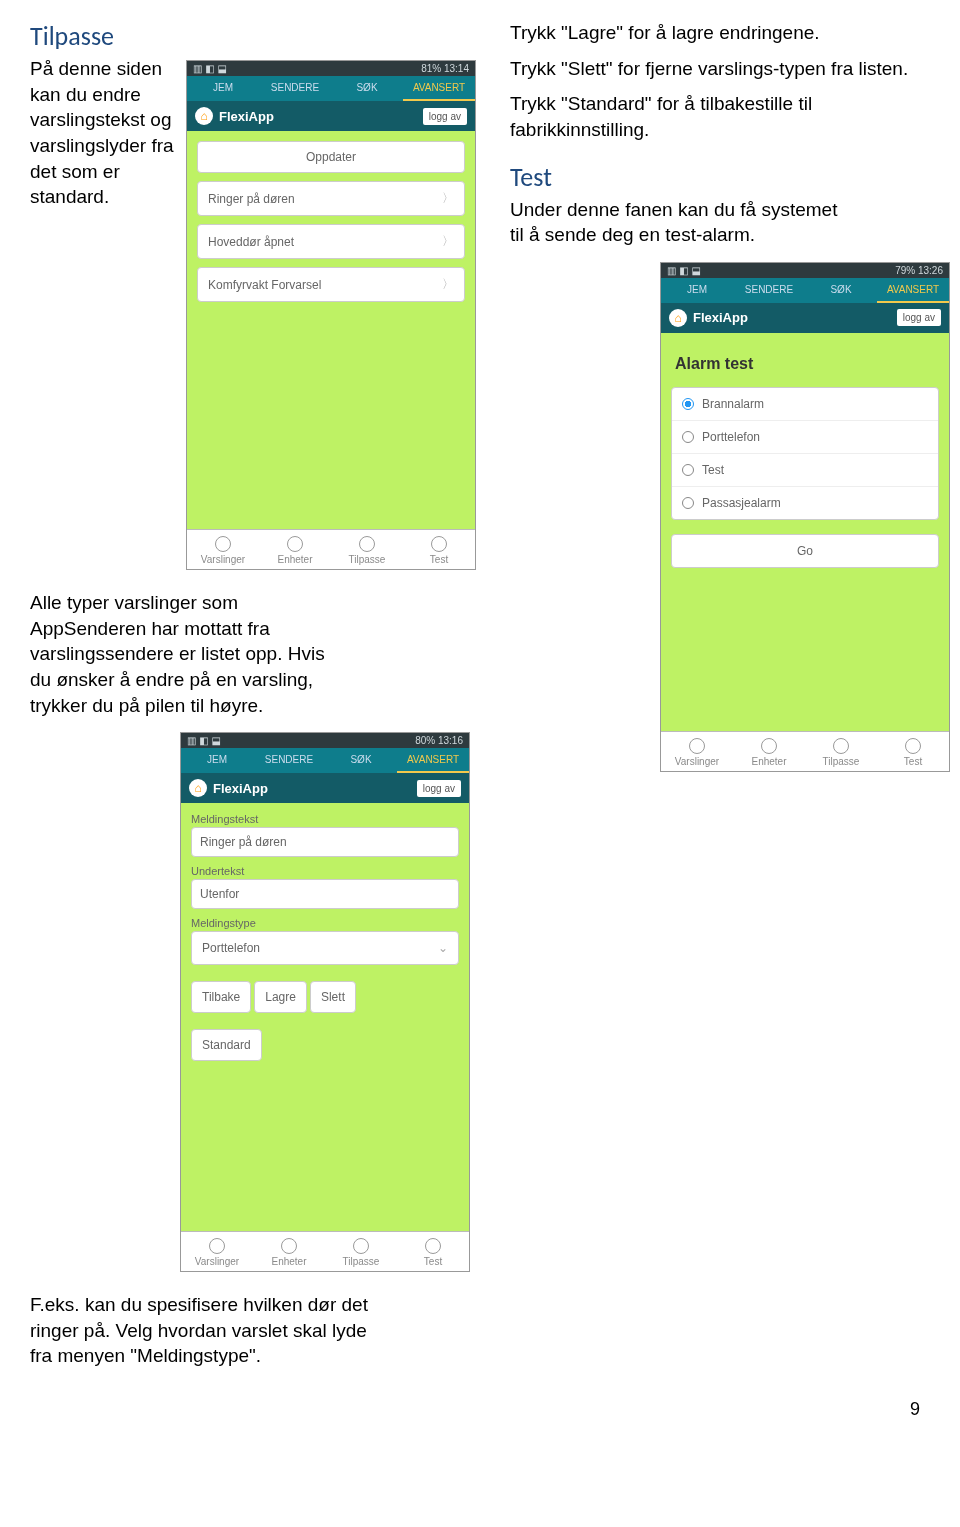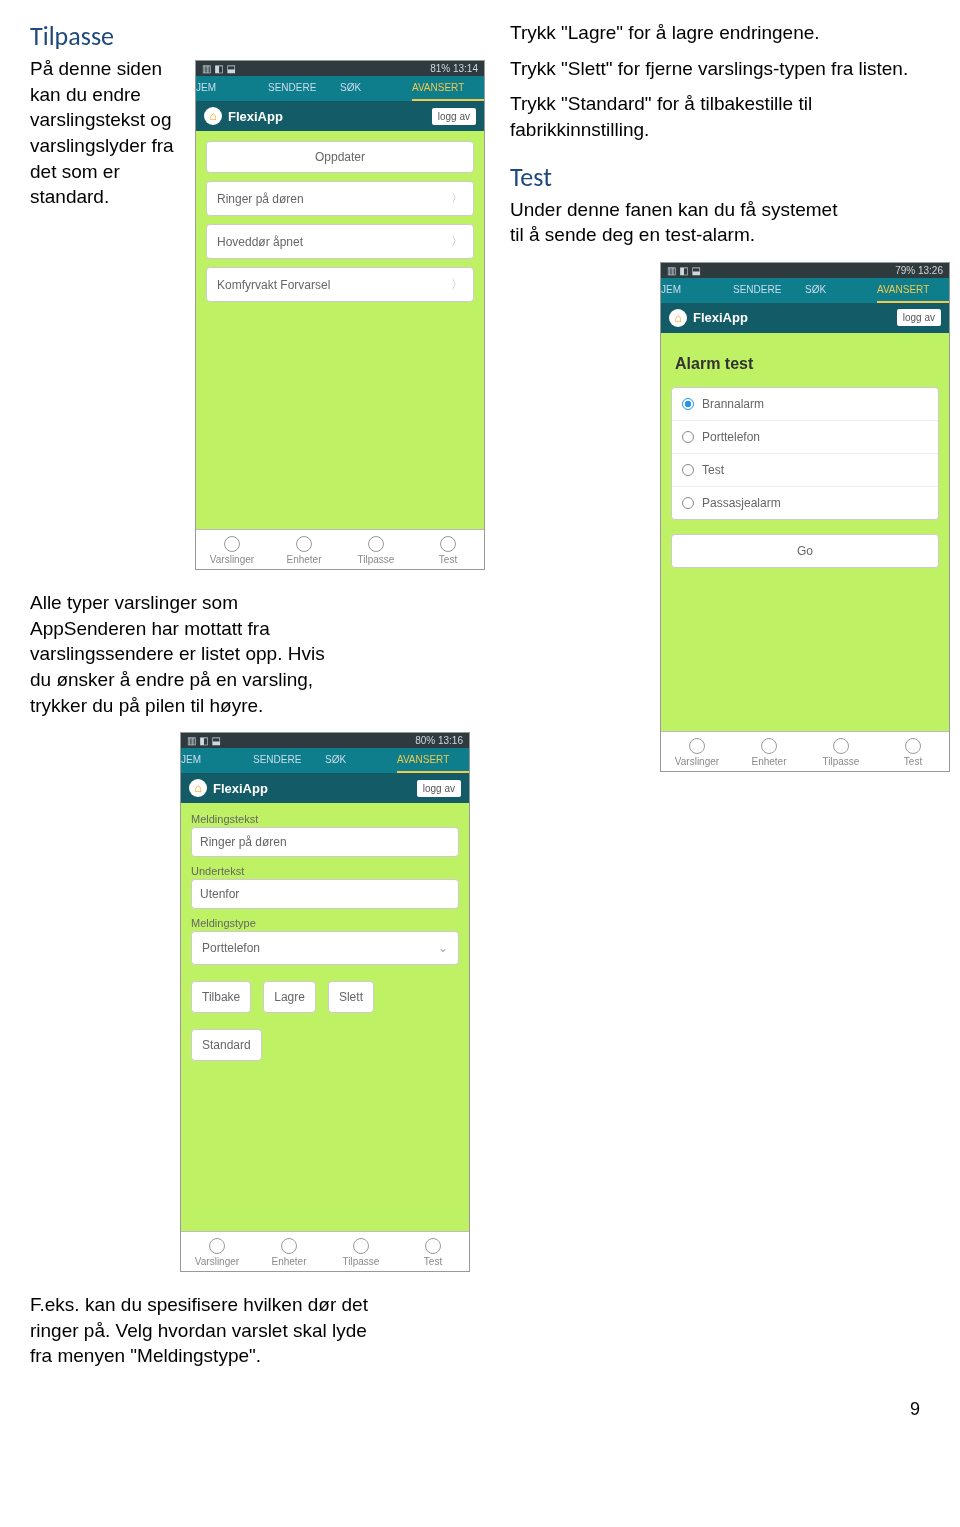--- a/index.html
+++ b/index.html
@@ -37,20 +37,21 @@
     padding: 2px 6px;
     display: flex;
     justify-content: space-between;
   }
   .tabs {
     background: #0e7d8c;
     display: flex;
   }
   .tab {
     flex: 1;
+    text-align: center;
     color: #cde;
     font-size: 10px;
     padding: 6px 0;
   }
   .tab.active { color: #f2c94c; border-bottom: 2px solid #f2c94c; }
   .titlebar {
     background: #135b66;
     color: #fff;
     padding: 6px 8px;
     display: flex;
@@ -77,21 +78,21 @@
   .label-sm { font-size: 11px; color: #666; margin-bottom: 2px; }
   .input-field {
     background: #fff; border: 1px solid #ccc; border-radius: 4px;
     padding: 7px 8px; font-size: 12px; color: #666;
   }
   .select-field {
     background: #fff; border: 1px solid #ccc; border-radius: 4px;
     padding: 9px 10px; font-size: 12px; color: #666;
     display: flex; justify-content: space-between; align-items: center;
   }
-  .btn-row { display: flex; gap: 12px; margin-top: 8px; }
+  .btn-row { display: flex; gap: 3px; margin-top: 8px; }
   .btn {
     background: #fff; border: 1px solid #ccc; border-radius: 4px;
     padding: 8px 10px; font-size: 12px; color: #666;
   }
   .footer-nav {
     background: #ffffff; border-top: 1px solid #bbb;
     display: flex;
   }
   .footer-item {
     flex: 1; text-align: center; font-size: 10px; color: #8a8a8a; padding: 6px 0 4px 0;
@@ -110,21 +111,21 @@
   }
   .radio-row:last-child { border-bottom: none; }
   .radio { width: 12px; height: 12px; border: 1.5px solid #888; border-radius: 50%; flex-shrink: 0; }
   .radio.checked { border-color: #2196f3; background: radial-gradient(circle at center, #2196f3 0 45%, #fff 50% 100%); }
   .go-btn {
     background: #fff; border: 1px solid #ccc; border-radius: 4px;
     padding: 9px 0; text-align: center; font-size: 12px; color: #666;
     margin-top: 6px;
   }
   .spacer { flex: 1; }
-  .inline-row { display: flex; align-items: flex-start; gap: 15px; }
+  .inline-row { display: flex; align-items: flex-start; gap: 6px; }
   .inline-row .short { flex: 0 0 auto; }
   .inline-row .phone { flex: 0 0 auto; margin-left: auto; }
   .pagefoot { text-align: right; font-size: 18px; margin-top: 20px; padding-right: 10px; }
 </style>
 </head>
 <body>
 
 <div class="page">
 
   <div class="col col-left">

